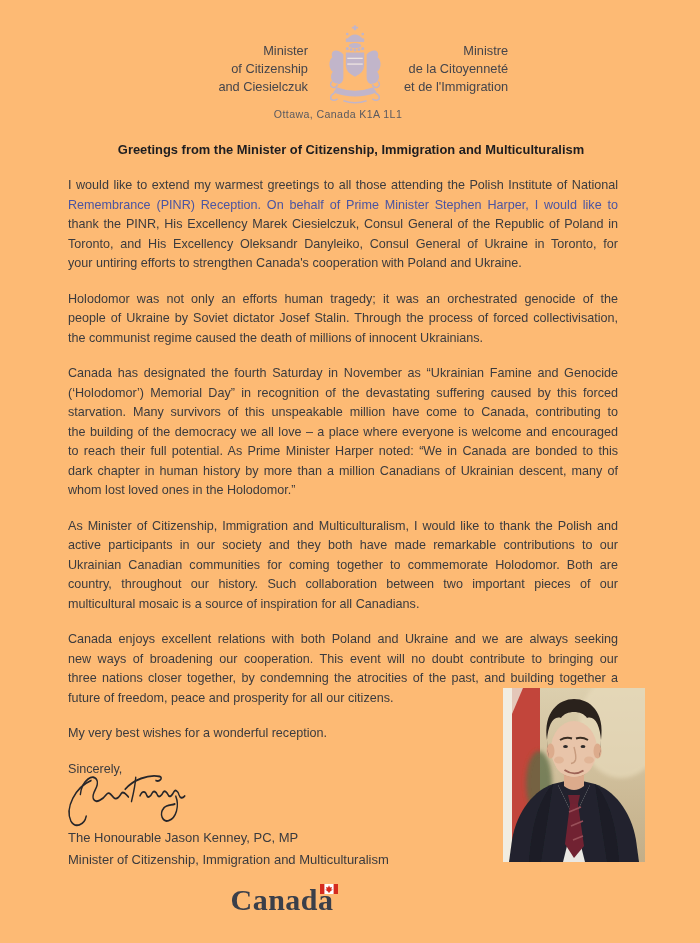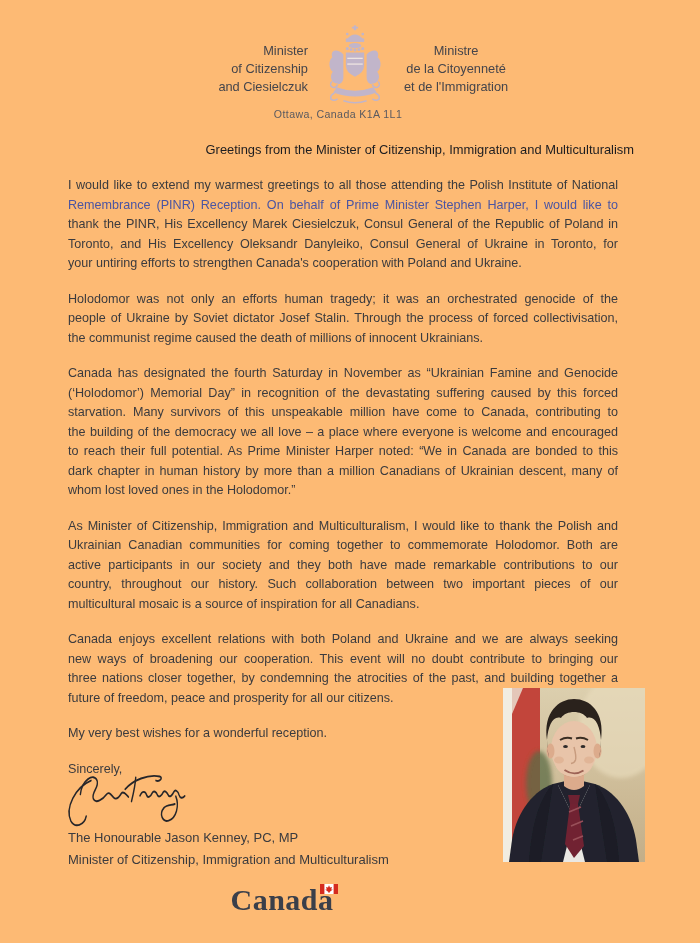--- a/index.html
+++ b/index.html
@@ -2,29 +2,29 @@
 <html><head>
 <meta charset="utf-8">
 <style>
   html,body{margin:0;padding:0;background:#ffffff;}
   .page{position:relative;width:700px;height:943px;background:#fdba74;overflow:hidden;
         font-family:"Liberation Sans", sans-serif;color:#3c3c3f;}
 
   
   .hdr-left{position:absolute;top:42px;right:392px;text-align:right;
             font-size:12.8px;line-height:18px;color:#45454b;}
-  .hdr-right{position:absolute;top:42px;left:404px;text-align:center;
+  .hdr-right{position:absolute;top:42px;left:404px;text-align:right;
              font-size:12.8px;line-height:18px;color:#45454b;}
   .crest{position:absolute;left:326px;top:24px;width:58px;height:84px;filter:blur(0.4px);opacity:0.85;}
   .address{position:absolute;top:108px;left:0;width:676px;text-align:center;
            font-size:10.6px;letter-spacing:0.4px;color:#5a5a60;}
 
   
-  .title{position:absolute;top:142px;left:68px;width:566px;text-align:right;
-         font-weight:normal;font-size:12.9px;color:#1d1d20;}
+  .title{position:absolute;top:142px;left:68px;width:566px;text-align:center;
+         font-weight:bold;font-size:12.9px;color:#1d1d20;}
 
   
   .body{position:absolute;left:68px;top:176px;width:566px;
         font-size:12.6px;line-height:19.5px;color:#3b3b3e;}
   .para{margin:0 16px 16px 0;}
   .jline{text-align:justify;text-align-last:justify;}
   .jlast{text-align:justify;text-align-last:left;}
   .blue{color:#4a54a2;}
   .sincerely{margin-top:9px;}
 
@@ -115,22 +115,22 @@
       <div class="jline">Canada has designated the fourth Saturday in November as “Ukrainian Famine and Genocide</div>
       <div class="jline">(‘Holodomor’) Memorial Day” in recognition of the devastating suffering caused by this forced</div>
       <div class="jline">starvation. Many survivors of this unspeakable million have come to Canada, contributing to</div>
       <div class="jline">the building of the democracy we all love – a place where everyone is welcome and encouraged</div>
       <div class="jline">to reach their full potential. As Prime Minister Harper noted: “We in Canada are bonded to this</div>
       <div class="jline">dark chapter in human history by more than a million Canadians of Ukrainian descent, many of</div>
       <div class="jlast">whom lost loved ones in the Holodomor.”</div>
     </div>
     <div class="para">
       <div class="jline">As Minister of Citizenship, Immigration and Multiculturalism, I would like to thank the Polish and</div>
+      <div class="jline">active participants in our society and they both have made remarkable contributions to our</div>
       <div class="jline">Ukrainian Canadian communities for coming together to commemorate Holodomor. Both are</div>
-      <div class="jline">active participants in our society and they both have made remarkable contributions to our</div>
       <div class="jline">country, throughout our history. Such collaboration between two important pieces of our</div>
       <div class="jlast">multicultural mosaic is a source of inspiration for all Canadians.</div>
     </div>
     <div class="para">
       <div class="jline">Canada enjoys excellent relations with both Poland and Ukraine and we are always seeking</div>
       <div class="jline">new ways of broadening our cooperation. This event will no doubt contribute to bringing our</div>
       <div class="jline">three nations closer together, by condemning the atrocities of the past, and building together a</div>
       <div class="jlast">future of freedom, peace and prosperity for all our citizens.</div>
     </div>
     <div class="para">

